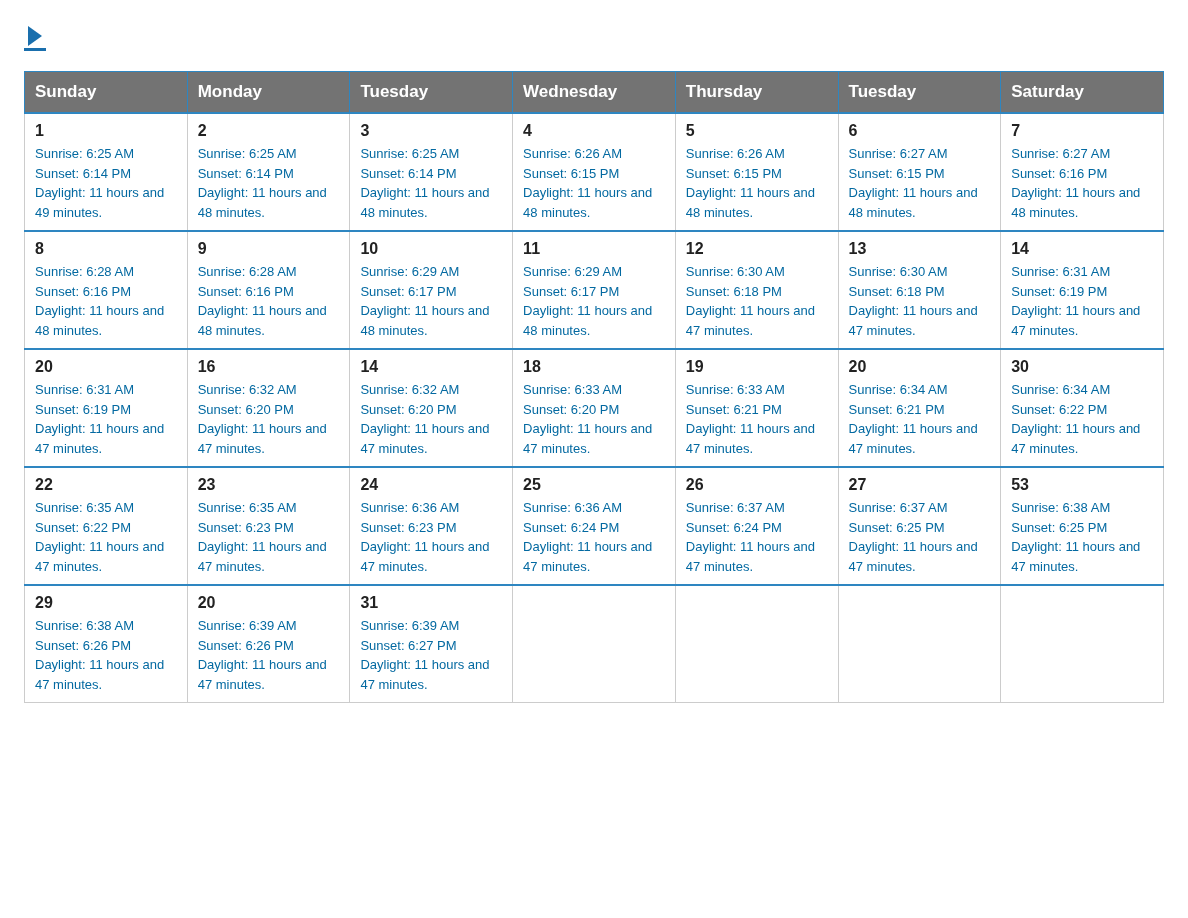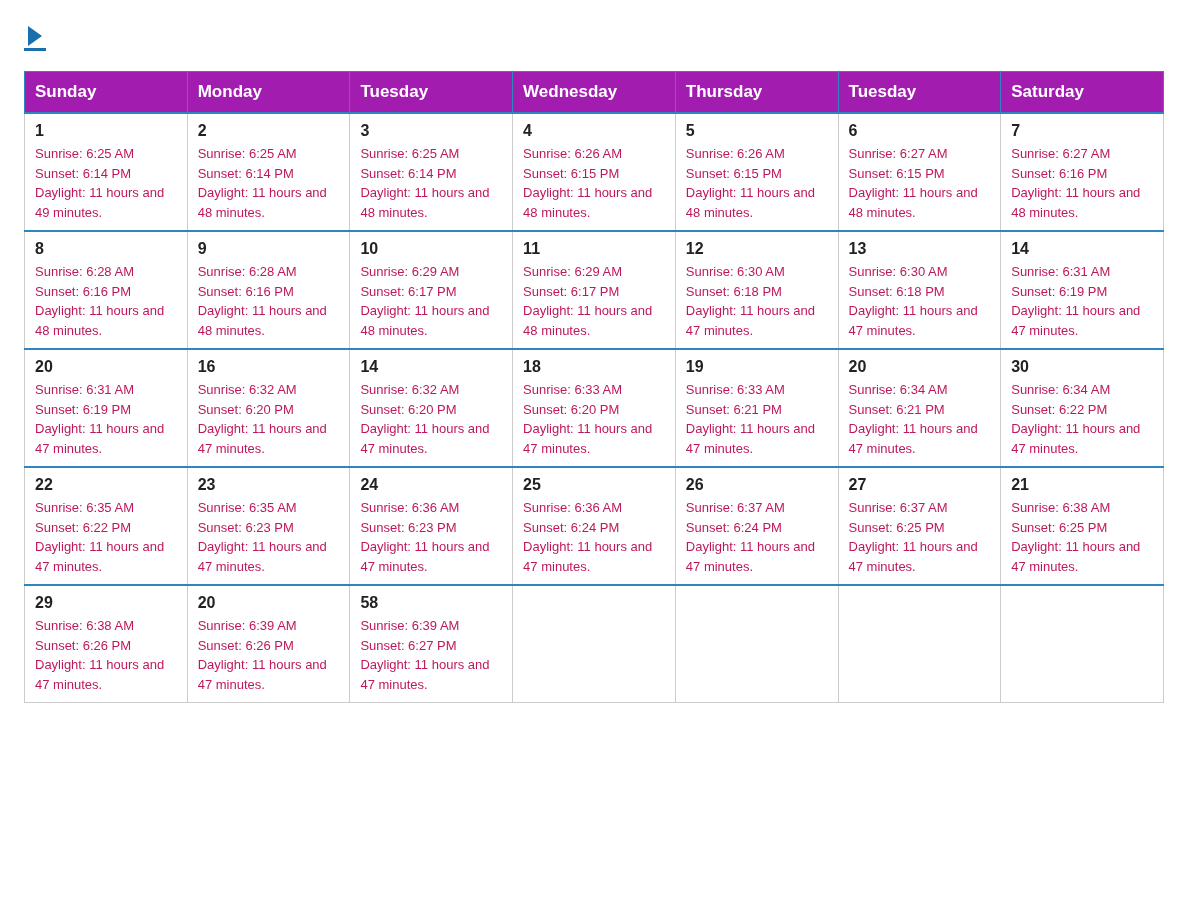--- a/index.html
+++ b/index.html
@@ -62,21 +62,21 @@
     .location-title {
       font-size: 22px;
       color: #555;
       margin-top: 4px;
     }
     table {
       width: 100%;
       border-collapse: collapse;
     }
     thead th {
-      background-color: #a21caf;
+      background-color: #737373;
       color: #fff;
       padding: 10px 10px;
       font-size: 17px;
       font-weight: bold;
       text-align: left;
       border: 1px solid #2e86c1;
     }
     tbody td {
       vertical-align: top;
       padding: 8px 10px;
@@ -88,21 +88,21 @@
     }
     .day-number {
       font-size: 16px;
       font-weight: bold;
       color: #222;
       display: block;
       margin-bottom: 4px;
     }
     .day-info {
       font-size: 13px;
-      color: #be185d;
+      color: #0369a1;
       line-height: 1.5;
     }
     tbody tr {
       border-top: 2px solid #2e86c1;
     }
     tbody tr td {
       border-left: 1px solid #ccc;
       border-right: 1px solid #ccc;
       border-bottom: 1px solid #ccc;
       border-top: none;
@@ -254,35 +254,35 @@
         </td>
         <td>
           <span class="day-number">26</span>
           <div class="day-info">Sunrise: 6:37 AM<br>Sunset: 6:24 PM<br>Daylight: 11 hours and 47 minutes.</div>
         </td>
         <td>
           <span class="day-number">27</span>
           <div class="day-info">Sunrise: 6:37 AM<br>Sunset: 6:25 PM<br>Daylight: 11 hours and 47 minutes.</div>
         </td>
         <td>
-          <span class="day-number">21</span>
+          <span class="day-number">53</span>
           <div class="day-info">Sunrise: 6:38 AM<br>Sunset: 6:25 PM<br>Daylight: 11 hours and 47 minutes.</div>
         </td>
       </tr>
       <tr>
         <td>
           <span class="day-number">29</span>
           <div class="day-info">Sunrise: 6:38 AM<br>Sunset: 6:26 PM<br>Daylight: 11 hours and 47 minutes.</div>
         </td>
         <td>
           <span class="day-number">20</span>
           <div class="day-info">Sunrise: 6:39 AM<br>Sunset: 6:26 PM<br>Daylight: 11 hours and 47 minutes.</div>
         </td>
         <td>
-          <span class="day-number">58</span>
+          <span class="day-number">31</span>
           <div class="day-info">Sunrise: 6:39 AM<br>Sunset: 6:27 PM<br>Daylight: 11 hours and 47 minutes.</div>
         </td>
         <td class="empty-cell"></td>
         <td class="empty-cell"></td>
         <td class="empty-cell"></td>
         <td class="empty-cell"></td>
       </tr>
     </tbody>
 </table>
 

